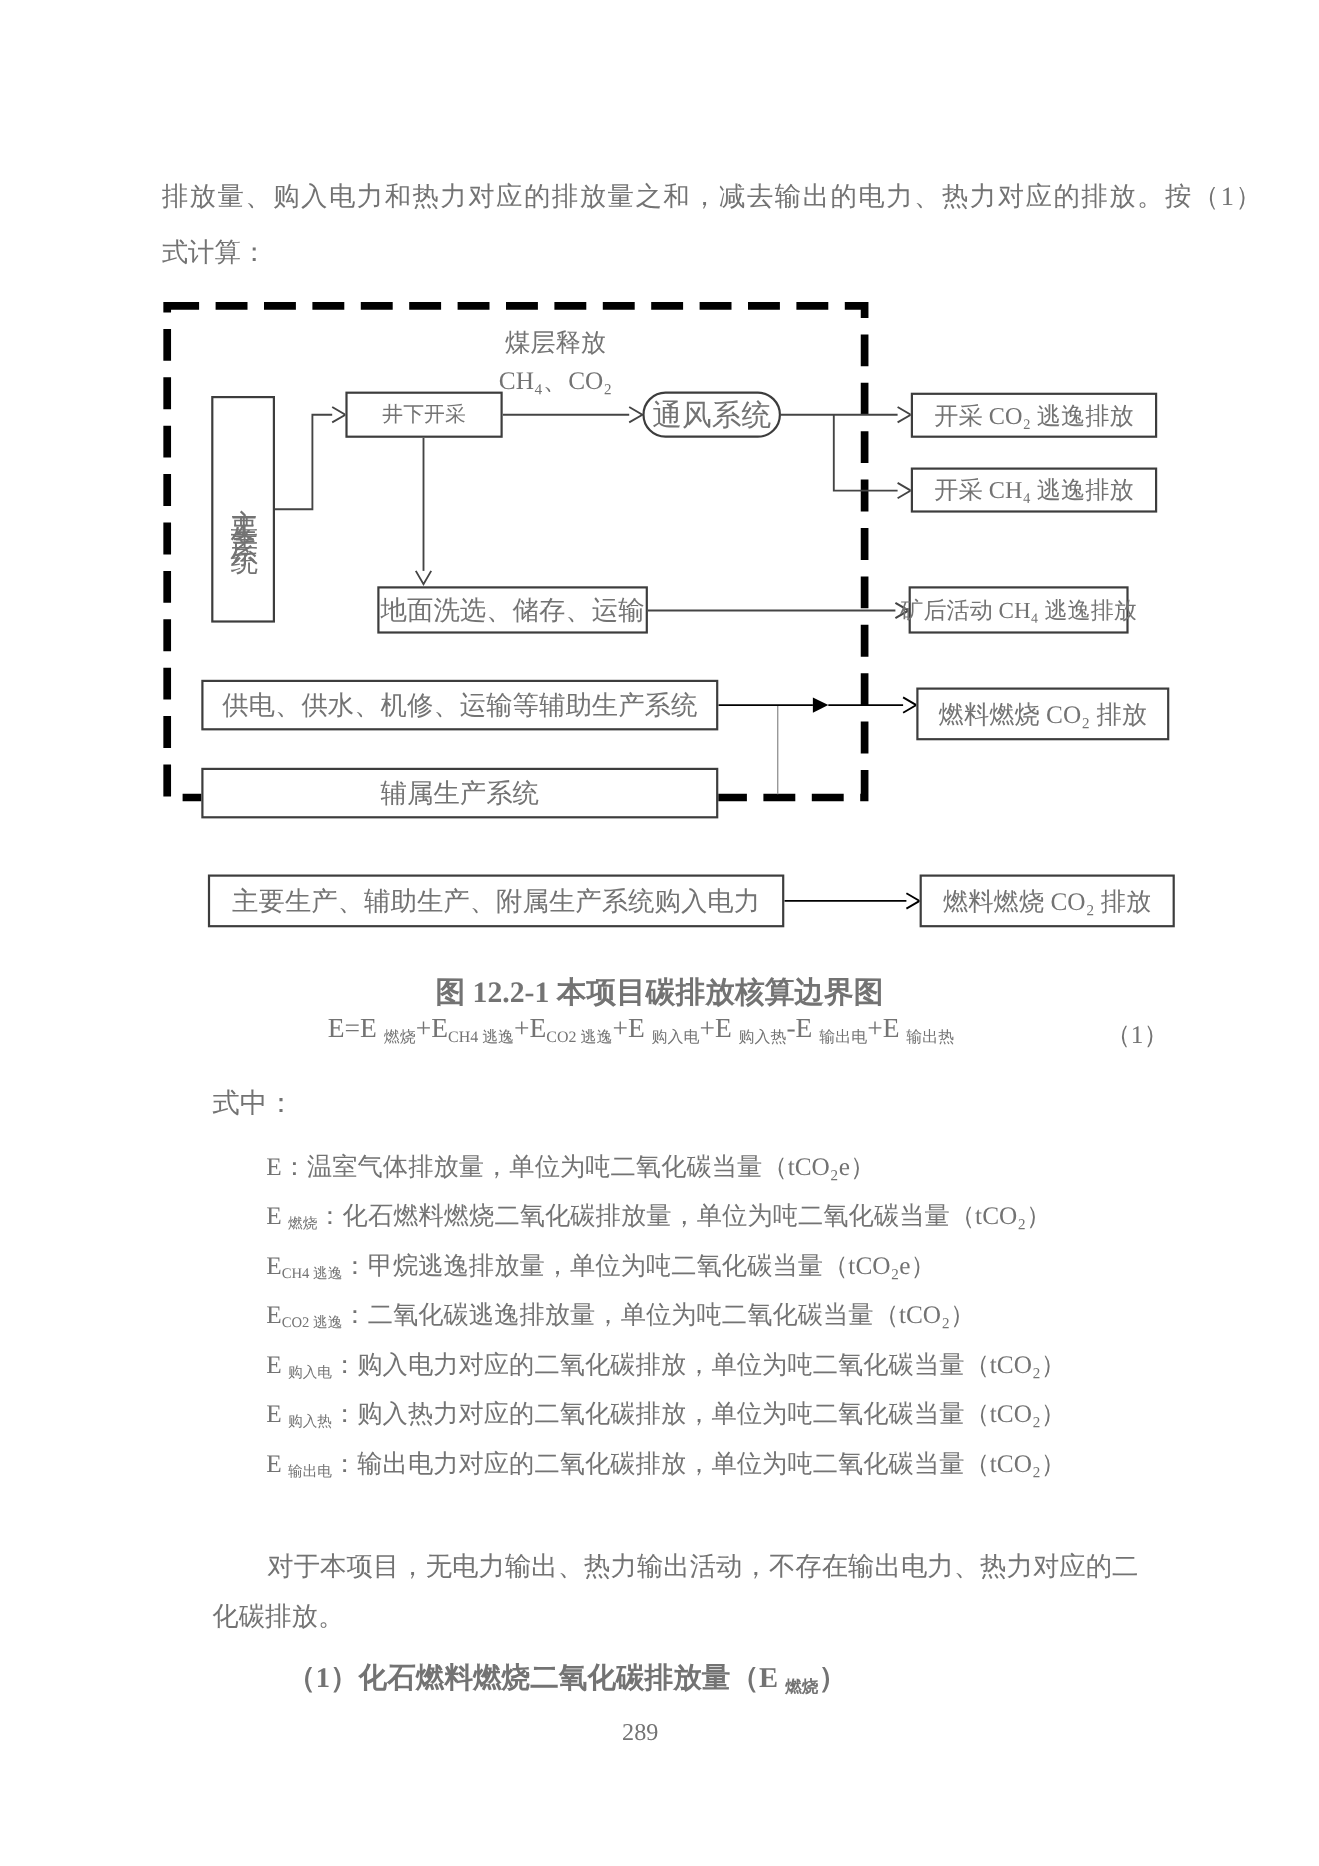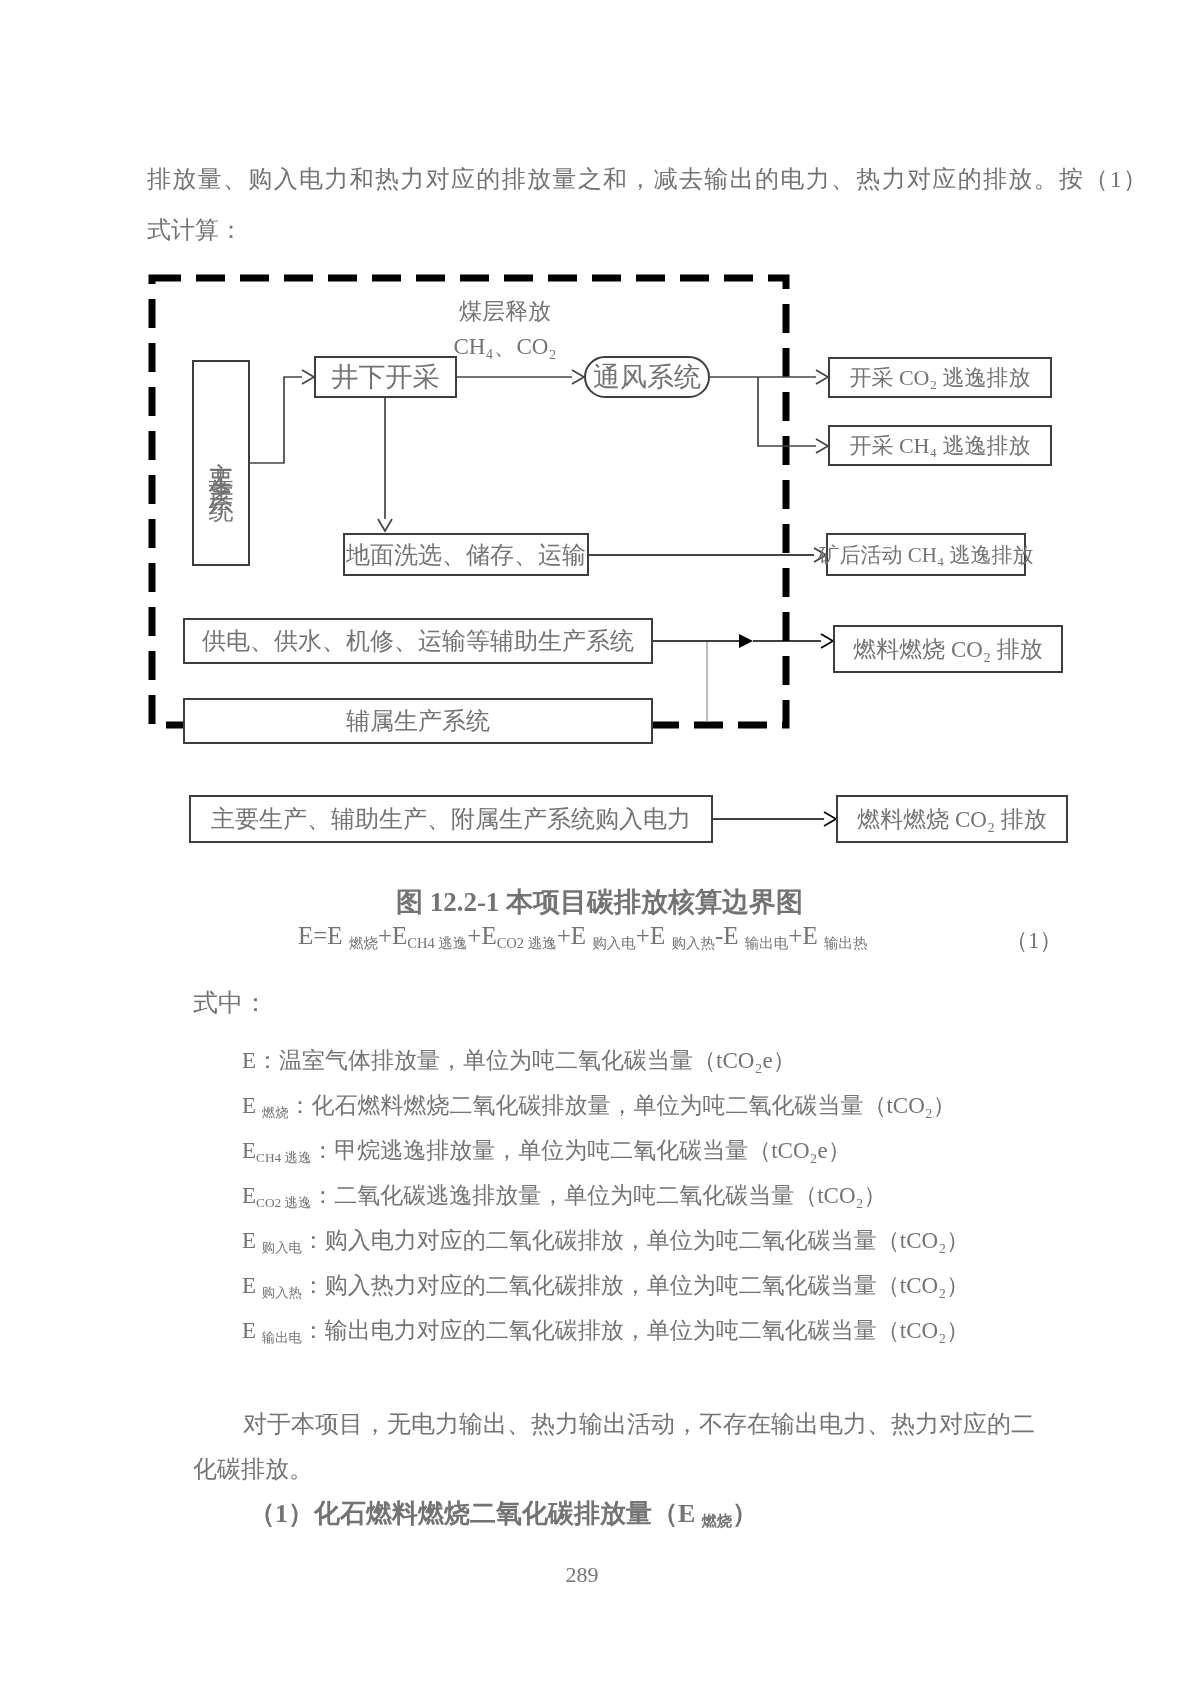--- a/index.html
+++ b/index.html
@@ -18,21 +18,21 @@
   .node{
     position:absolute;z-index:2;background:#fff;border:2px solid #3d3d3d;
     display:flex;align-items:center;justify-content:center;
     font-size:23px;white-space:nowrap;box-sizing:border-box;
   }
   .lbl{position:absolute;z-index:2;font-size:23px;white-space:nowrap;text-align:center;}
   .lbl-coal  {left:425px;top:296px;width:160px;}
   .lbl-gases {left:425px;top:331px;width:160px;}
   .n-main    {left:192px;top:360px;width:58px;height:206px;font-size:25px;
               writing-mode:vertical-lr;letter-spacing:7px;}
-  .n-under   {left:314px;top:356px;width:143px;height:42px;font-size:27px;}
+  .n-under   {left:314px;top:356px;width:143px;height:42px;font-size:19px;}
   .n-vent    {left:584px;top:356px;width:126px;height:42px;font-size:27px;border-radius:21px;}
   .n-co2fug  {left:828px;top:357px;width:224px;height:41px;font-size:22px;}
   .n-ch4fug  {left:828px;top:425px;width:224px;height:41px;font-size:22px;}
   .n-surface {left:343px;top:533px;width:246px;height:43px;font-size:24px;}
   .n-postmine{left:826px;top:533px;width:200px;height:43px;font-size:21px;}
   .n-aux     {left:183px;top:618px;width:470px;height:46px;font-size:24px;}
   .n-subsid  {left:183px;top:698px;width:470px;height:46px;font-size:24px;}
   .n-fueltop {left:833px;top:625px;width:230px;height:48px;font-size:23px;}
   .n-purch   {left:189px;top:795px;width:524px;height:48px;font-size:24px;}
   .n-fuelbot {left:836px;top:795px;width:232px;height:48px;font-size:23px;}
@@ -42,21 +42,21 @@
   .equation{position:absolute;left:298px;top:922px;font-size:25px;white-space:nowrap;}
   .eq-num{position:absolute;left:1005px;top:925px;font-size:23px;}
   .sub{font-size:0.58em;vertical-align:-0.28em;letter-spacing:0;}
   
   .where{position:absolute;left:193px;top:986px;font-size:25px;}
   .defs{position:absolute;left:242px;top:1038px;font-size:23px;line-height:45px;}
   .def-line{white-space:nowrap;height:45px;}
   
   .closing1{position:absolute;left:243px;top:1408px;font-size:24px;white-space:nowrap;}
   .closing2{position:absolute;left:193px;top:1453px;font-size:24px;}
-  .subheading{position:absolute;left:245px;top:1492px;font-size:26px;font-weight:bold;margin:4px;white-space:nowrap;}
+  .subheading{position:absolute;left:245px;top:1492px;font-size:26px;font-weight:bold;margin:16px;white-space:nowrap;}
   .pageno{position:absolute;left:0;top:1562px;width:1164px;text-align:center;font-size:22px;}
 </style>
 </head>
 <body>
 
 <div class="page">
 
   <p class="intro">
     <span class="l1">排放量、购入电力和热力对应的排放量之和，减去输出的电力、热力对应的排放。按（1）</span>
     <span class="l2">式计算：</span>

